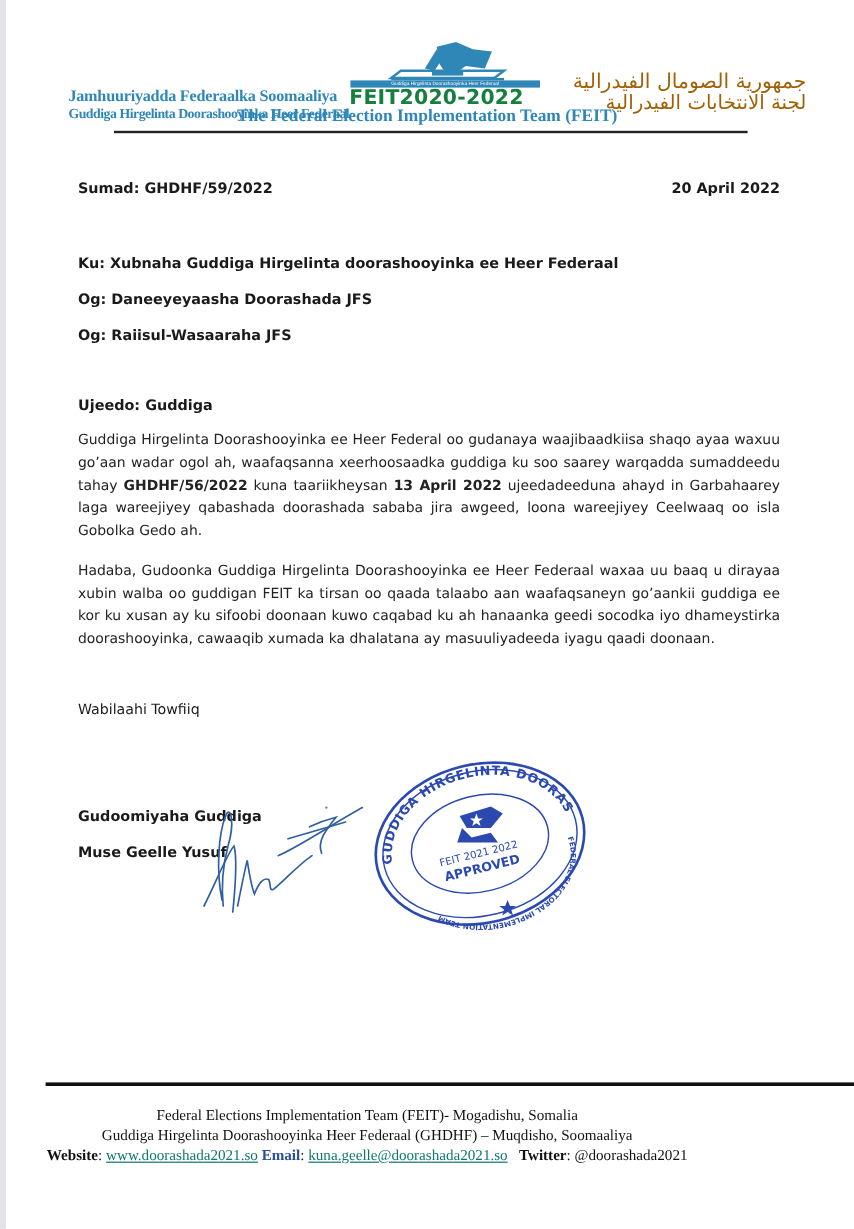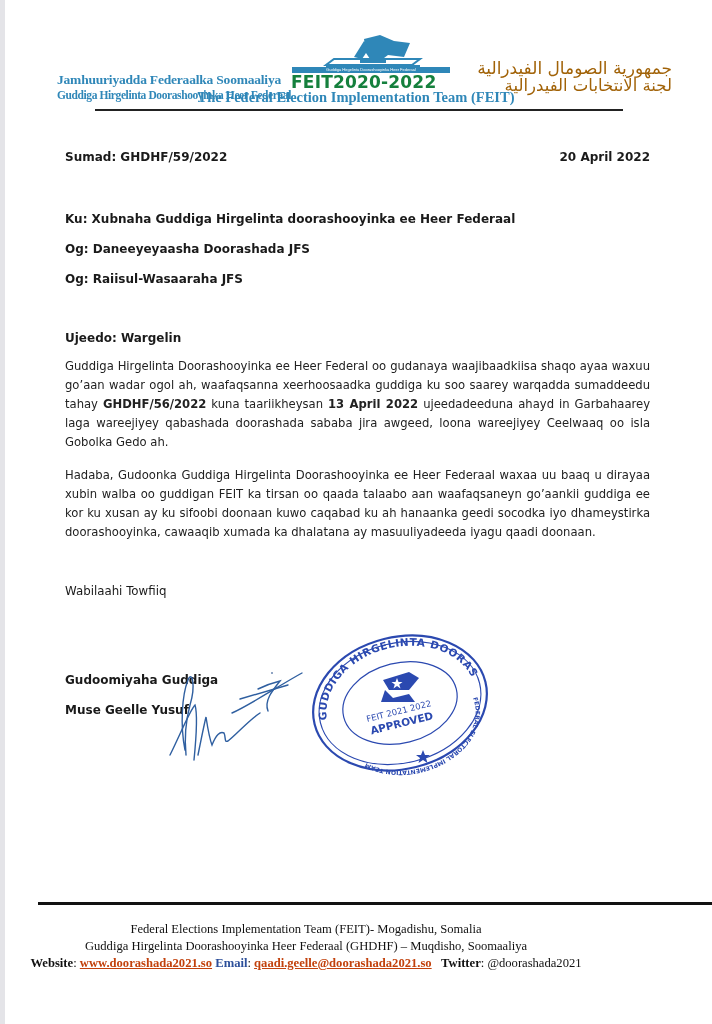--- a/index.html
+++ b/index.html
@@ -40,21 +40,21 @@
   .sig-title { top:673px; }
   .sig-name { top:703px; }
 
   
   .signature { position:absolute; left:140px; top:655px; width:170px; height:110px; }
   .stamp { position:absolute; left:305px; top:628px; width:190px; height:150px; }
 
   
   .footer-rule { position:absolute; left:38px; top:902px; width:674px; height:3px; background:#111; }
   .footer { position:absolute; left:0; width:612px; top:921px; text-align:center; font-family:"Liberation Serif", serif; font-size:12.6px; line-height:17px; color:#111; }
-  .footer a { color:#c2410c; text-decoration:underline;font-weight:bold; }
+  .footer a { color:#0f766e; text-decoration:underline; }
   .footer .lbl { font-weight:bold; }
   .footer .lbl-blue { font-weight:bold; color:#2c4f9a; }
 </style>
 </head>
 <body>
 
 <div class="left-edge"></div>
 
 <div class="lh">
   <div class="lh-left">
@@ -85,21 +85,21 @@
 </div>
 
 <div class="doc">
   <div class="row ref b">Sumad: GHDHF/59/2022</div>
   <div class="row date b">20 April 2022</div>
 
   <div class="row ku b">Ku: Xubnaha Guddiga Hirgelinta doorashooyinka ee Heer Federaal</div>
   <div class="row og1 b">Og: Daneeyeyaasha Doorashada JFS</div>
   <div class="row og2 b">Og: Raiisul-Wasaaraha JFS</div>
 
-  <div class="row subject b">Ujeedo: Wargelin</div>
+  <div class="row subject b">Ujeedo: Guddiga</div>
 
   <div class="row para p1"><span>Guddiga Hirgelinta Doorashooyinka ee Heer Federal oo gudanaya waajibaadkiisa shaqo ayaa waxuu go’aan wadar ogol ah, waafaqsanna xeerhoosaadka guddiga ku soo saarey warqadda sumaddeedu tahay </span><span class="b">GHDHF/56/2022</span><span> kuna taariikheysan </span><span class="b">13 April 2022</span><span> ujeedadeeduna ahayd in Garbahaarey laga wareejiyey qabashada doorashada sababa jira awgeed, loona wareejiyey Ceelwaaq oo isla Gobolka Gedo ah.</span></div>
 
   <div class="row para p2">Hadaba, Gudoonka Guddiga Hirgelinta Doorashooyinka ee Heer Federaal waxaa uu baaq u dirayaa xubin walba oo guddigan FEIT ka tirsan oo qaada talaabo aan waafaqsaneyn go’aankii guddiga ee kor ku xusan ay ku sifoobi doonaan kuwo caqabad ku ah hanaanka geedi socodka iyo dhameystirka doorashooyinka, cawaaqib xumada ka dhalatana ay masuuliyadeeda iyagu qaadi doonaan.</div>
 
   <div class="row closing">Wabilaahi Towfiiq</div>
 
   <div class="row sig-title b">Gudoomiyaha Guddiga</div>
   <div class="row sig-name b">Muse Geelle Yusuf</div>
 </div>
@@ -142,16 +142,16 @@
   </g>
   <polygon points="118,122 120,127 125,127 121,130 122.5,135 118,132 113.5,135 115,130 111,127 116,127" fill="#2b49b0"></polygon>
 </svg>
 
 <div class="footer-rule"></div>
 <div class="footer">
   <div>Federal Elections Implementation Team (FEIT)- Mogadishu, Somalia</div>
   <div>Guddiga Hirgelinta Doorashooyinka Heer Federaal (GHDHF) – Muqdisho, Soomaaliya</div>
   <div>
     <span class="lbl">Website</span>: <a>www.doorashada2021.so</a>
-    <span class="lbl-blue">Email</span>: <a>qaadi.geelle@doorashada2021.so</a>&nbsp;&nbsp;
+    <span class="lbl-blue">Email</span>: <a>kuna.geelle@doorashada2021.so</a>&nbsp;&nbsp;
     <span class="lbl">Twitter</span>: <span>@doorashada2021</span>
   </div>
 </div>
 
 </body></html>

